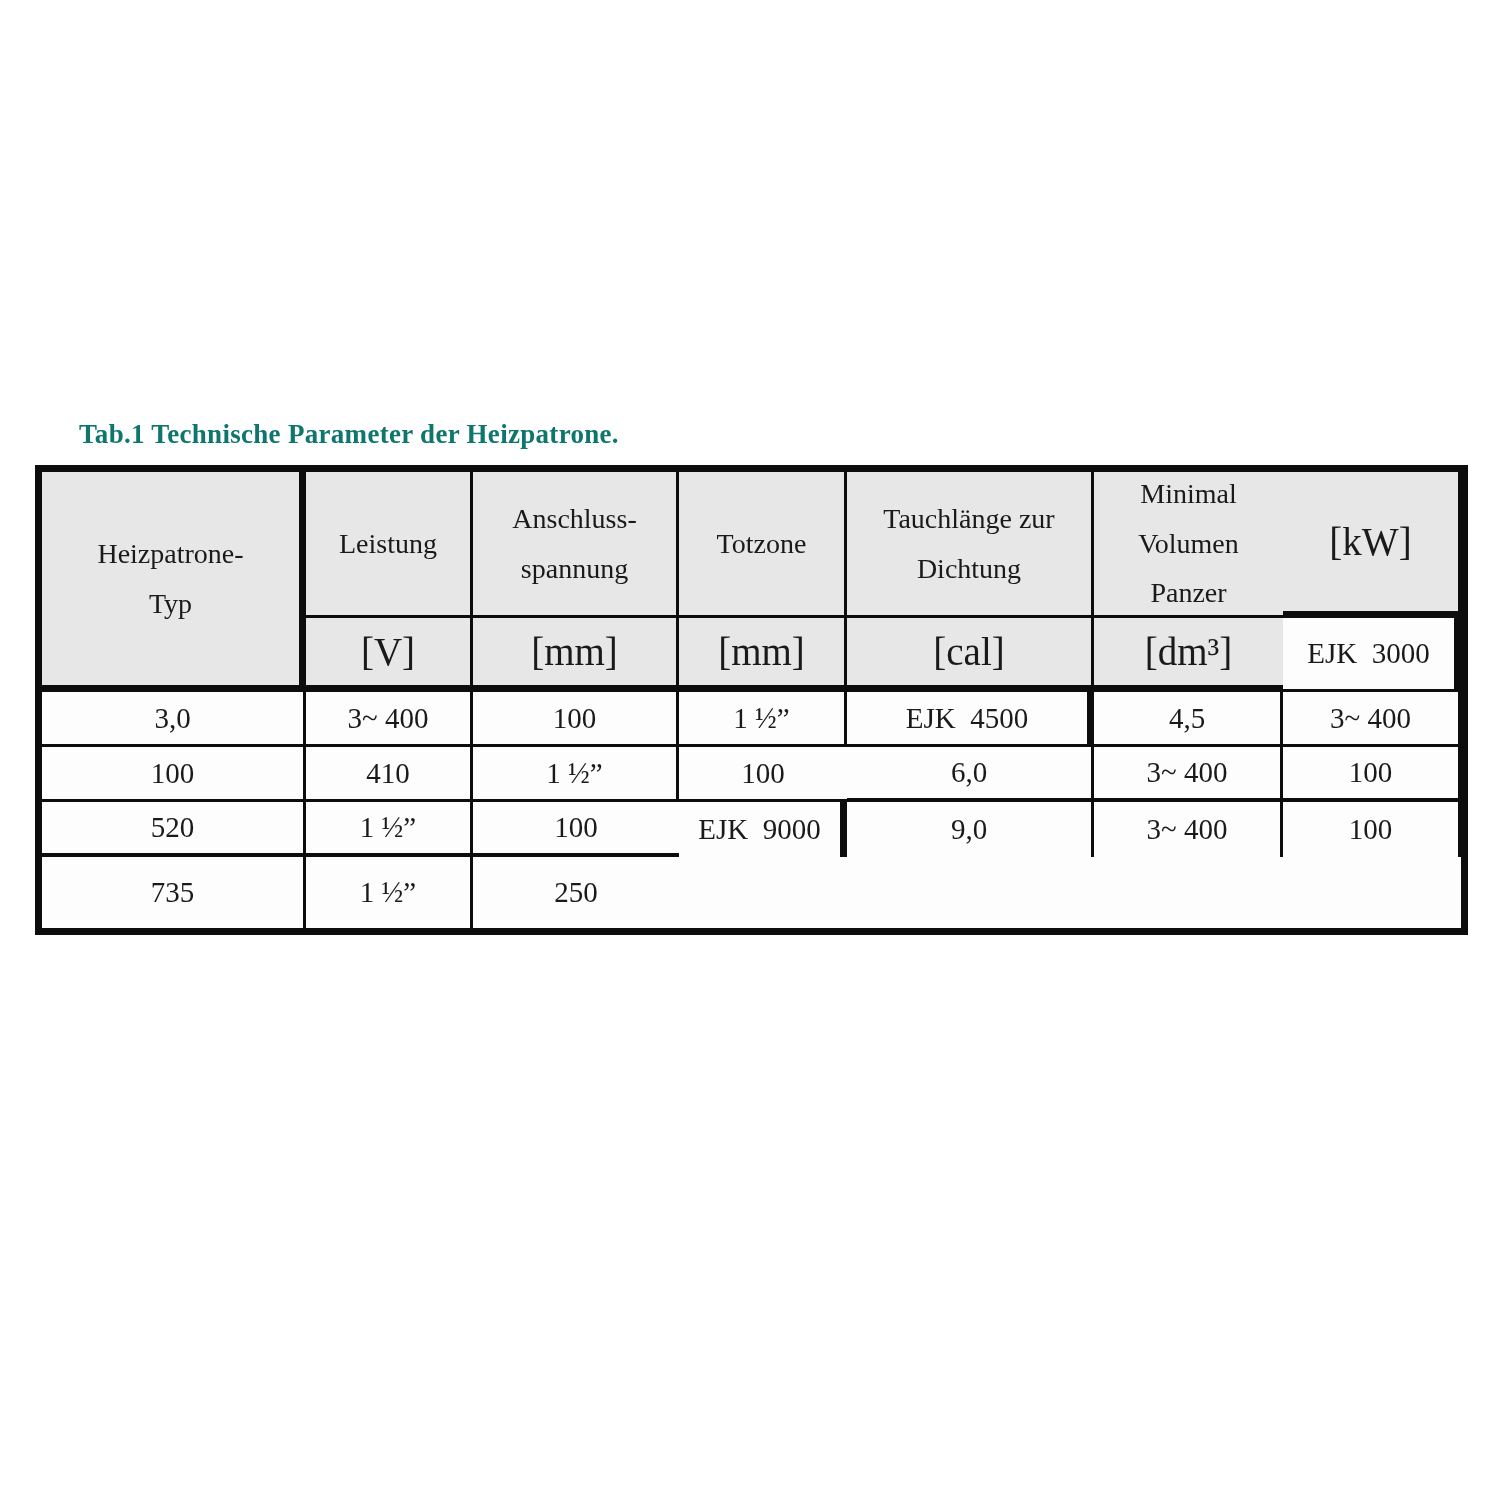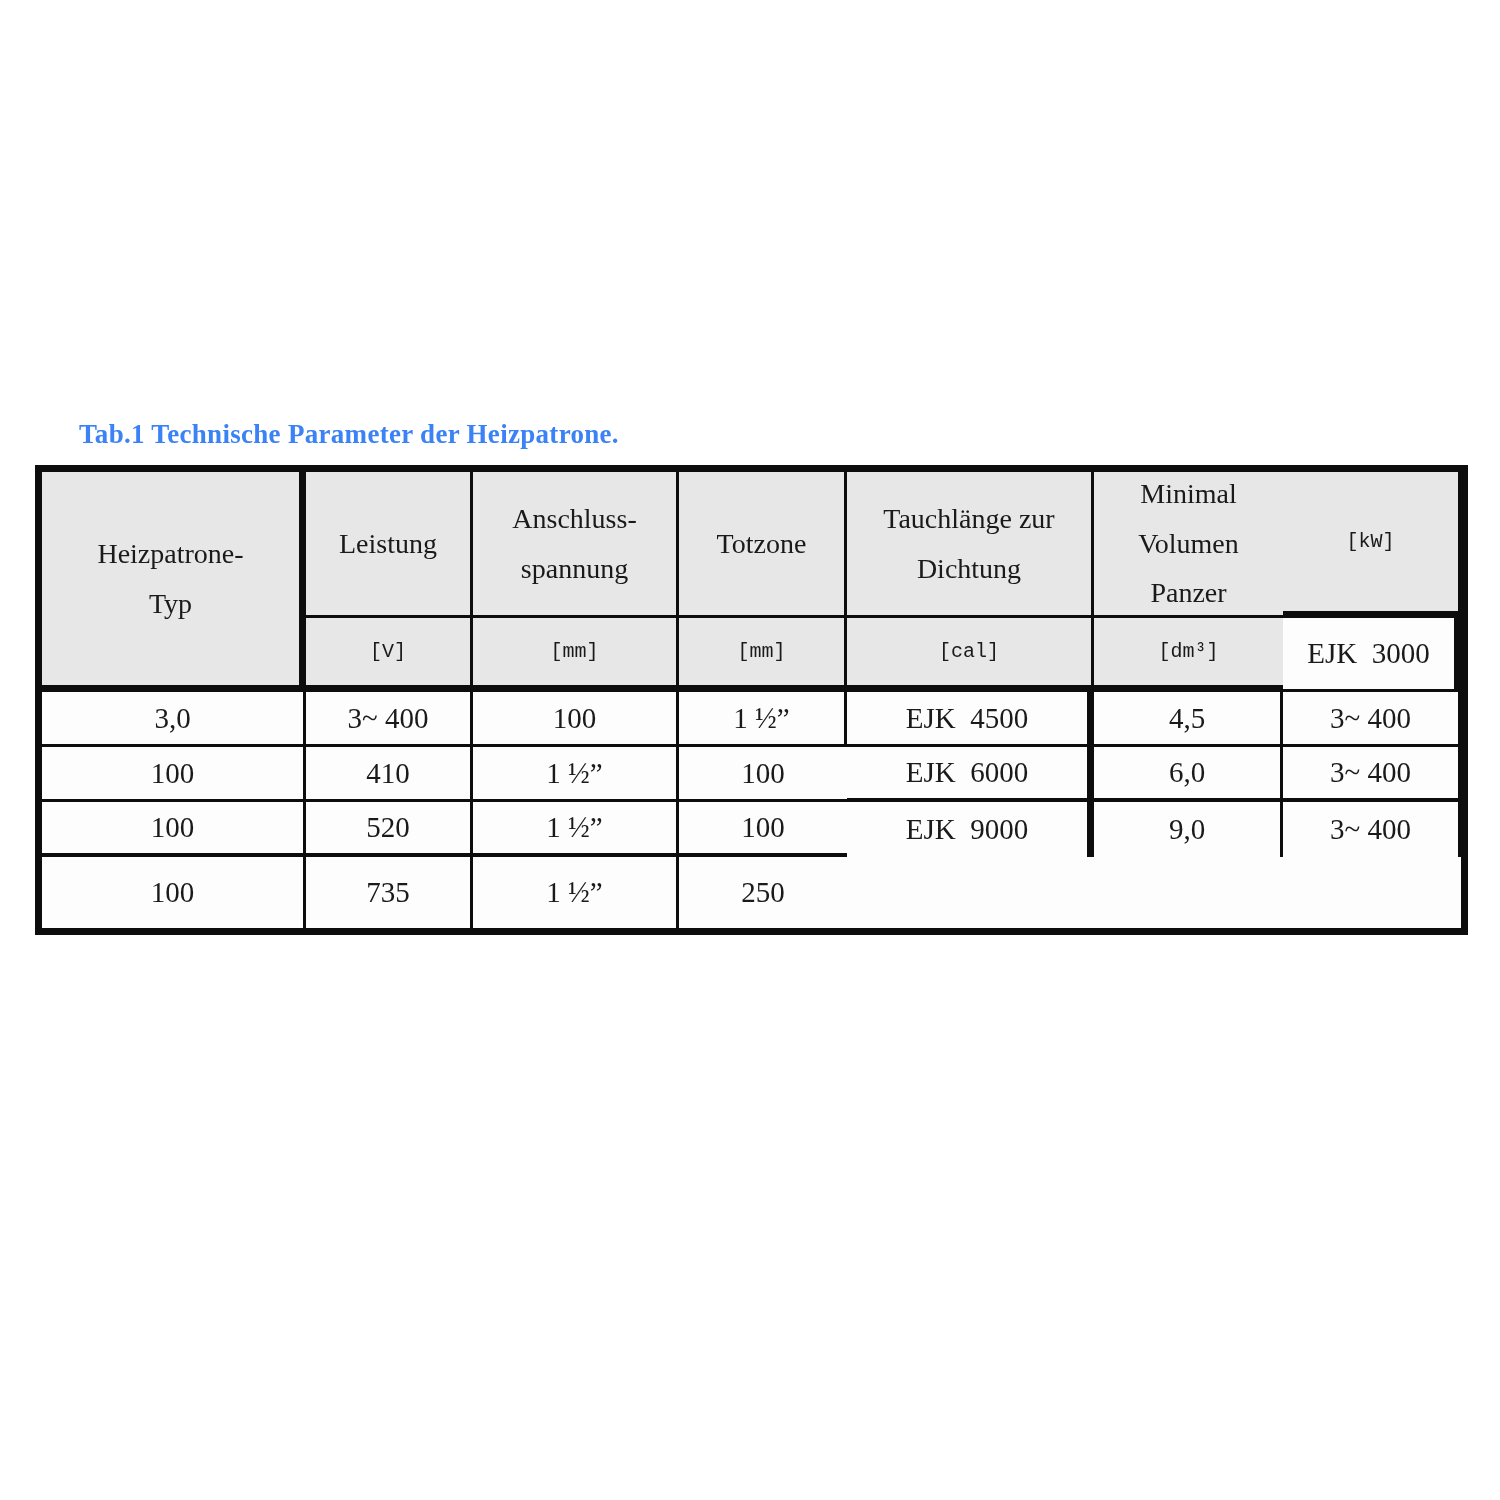--- a/index.html
+++ b/index.html
@@ -4,37 +4,37 @@
 <style>
   * { box-sizing: border-box; margin: 0; padding: 0; }
   html, body { width: 1500px; height: 1500px; background: #ffffff; }
   body { font-family: "Liberation Serif", "DejaVu Serif", serif; }
   .page {
     position: relative; width: 1500px; height: 1500px;
     background: #ffffff; overflow: hidden;
   }
   .title {
     position: absolute; left: 79px; top: 419px;
-    font-size: 27px; font-weight: bold; color: #3b82f6;
+    font-size: 27px; font-weight: bold; color: #0f766e;
     letter-spacing: 0.3px; white-space: nowrap;
   }
   .tbl {
     position: absolute; left: 35px; top: 465px;
     width: 1433px; height: 470px;
     border: 7px solid #0d0d0d; background: #fdfdfd;
     display: grid;
     grid-template-columns: 264px 167px 206px 168px 247px 189px 178px;
     grid-template-rows: 146px 74px 55px 55px 55px 71px;
   }
   .c {
     display: flex; align-items: center; justify-content: center;
     text-align: center; color: #1a1a1a; overflow: hidden;
   }
   .hdr  { background: #e7e7e7; font-size: 28px; line-height: 1.78; white-space: pre-line; }
-  .unit { background: #e7e7e7; font-size: 20px; font-family: Liberation Mono, monospace; }
+  .unit { background: #e7e7e7; font-size: 39px; }
   .data { background: #fdfdfd; font-size: 29px; }
   .rowhdr { grid-row: 1 / 3; border-bottom: 7px solid #0d0d0d; }
   .br7 { border-right: 7px solid #0d0d0d; }
   .br3 { border-right: 3px solid #0d0d0d; }
   .bb3 { border-bottom: 3px solid #0d0d0d; }
   .bb4 { border-bottom: 4px solid #0d0d0d; }
   .bb7 { border-bottom: 7px solid #0d0d0d; }
 </style>
 </head>
 <body>
@@ -71,21 +71,20 @@
     <div class="c data br3 bb3">1 ½”</div>
 
     <div class="c data br7 bb3">EJK&nbsp; 4500</div>
     <div class="c data br3 bb3">4,5</div>
     <div class="c data br3 bb3">3~ 400</div>
     <div class="c data br3 bb3">100</div>
     <div class="c data br3 bb3">410</div>
     <div class="c data br3 bb3">1 ½”</div>
     <div class="c data bb3">100</div>
 
-    <div class="c data br7 bb4">EJK&nbsp; 6000</div>
     <div class="c data br3 bb4">6,0</div>
     <div class="c data br3 bb4">3~ 400</div>
     <div class="c data br3 bb4">100</div>
     <div class="c data br3 bb4">520</div>
     <div class="c data br3 bb4">1 ½”</div>
     <div class="c data bb4">100</div>
 
     <div class="c data br7">EJK&nbsp; 9000</div>
     <div class="c data br3">9,0</div>
     <div class="c data br3">3~ 400</div>

